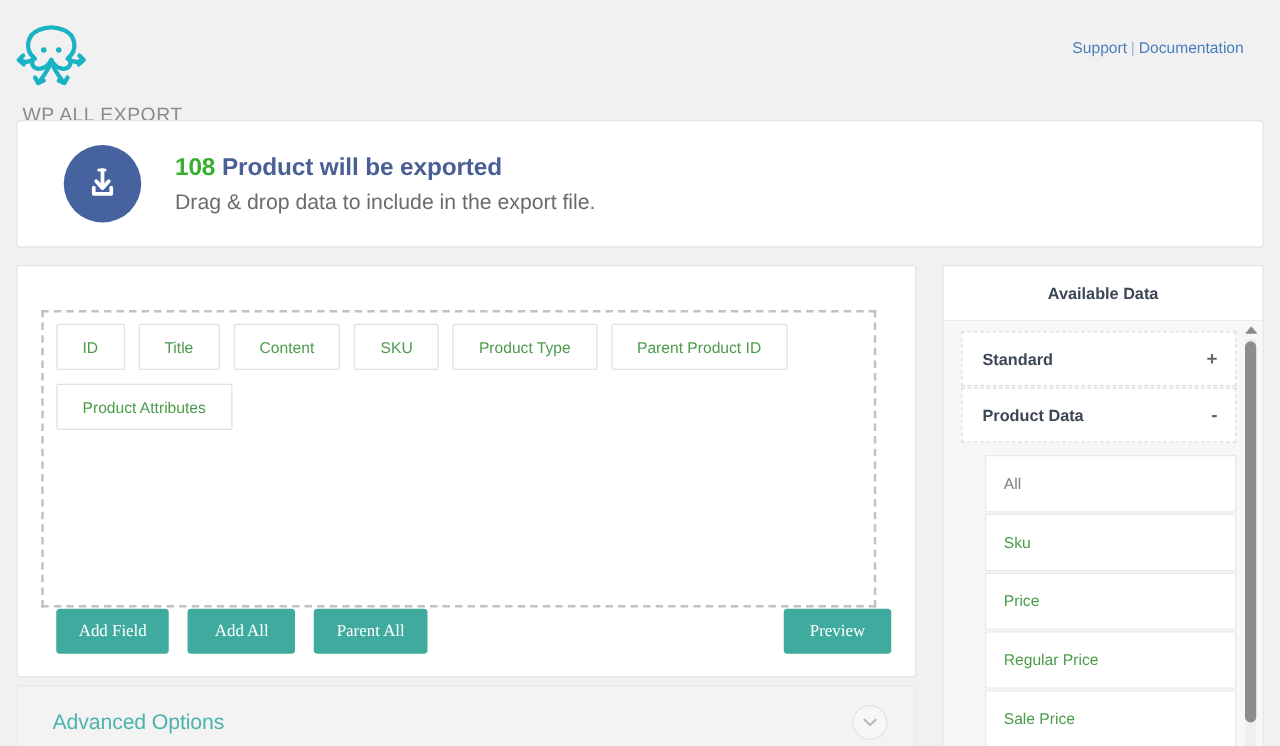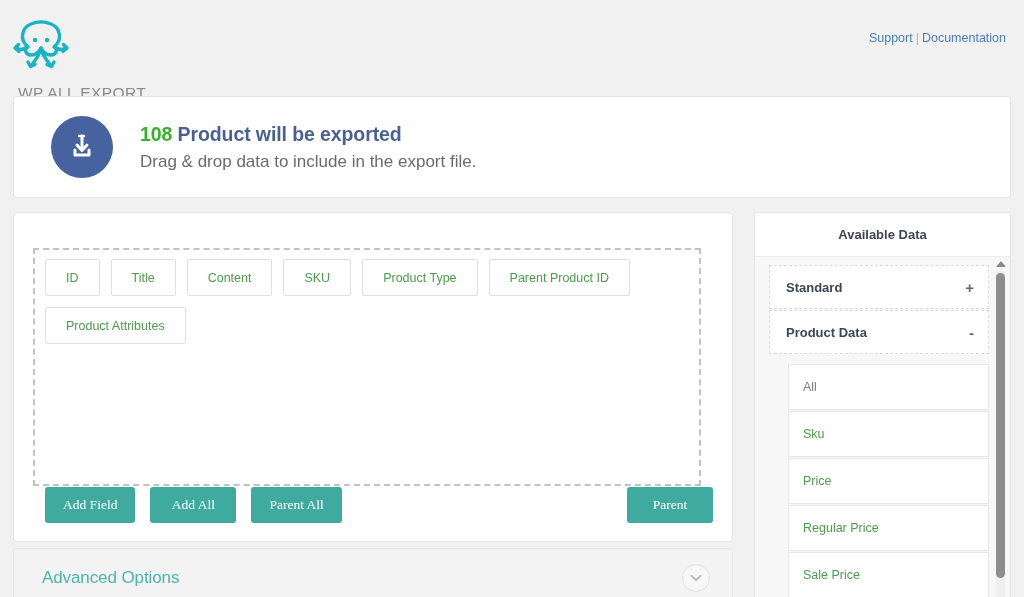--- a/index.html
+++ b/index.html
@@ -53,21 +53,21 @@
     font-size: 31px;
     font-weight: bold;
     color: #46639f;
     line-height: 1.15;
     margin-top: 1px;
     letter-spacing: -0.3px;
   }
 
   .header-links {
     position: absolute;
-    right: 18px;
+    right: 29px;
     top: 31px;
     font-size: 12.5px;
     color: #4a7ebb;
     white-space: nowrap;
   }
   .header-links a {
     color: #4a7ebb;
     text-decoration: none;
   }
   .header-links .sep {
@@ -384,21 +384,21 @@
       <div class="field-chip">SKU</div>
       <div class="field-chip">Product Type</div>
       <div class="field-chip">Parent Product ID</div>
       <div class="field-chip">Product Attributes</div>
     </div>
 
   <div class="btn-row">
     <button class="btn">Add Field</button>
     <button class="btn">Add All</button>
     <button class="btn">Parent All</button>
-    <button class="btn btn-preview">Parent</button>
+    <button class="btn btn-preview">Preview</button>
   </div>
 </div>
 
 <div class="advanced-card">
   <div class="advanced-label">Advanced Options</div>
   <div class="chevron-circle">
     <svg width="12" height="8" viewBox="0 0 12 8">
       <path d="M1.5 1.8 L6 6 L10.5 1.8" stroke="#b9b9b9" stroke-width="1.8" fill="none" stroke-linecap="round" stroke-linejoin="round"></path>
     </svg>
   </div>

